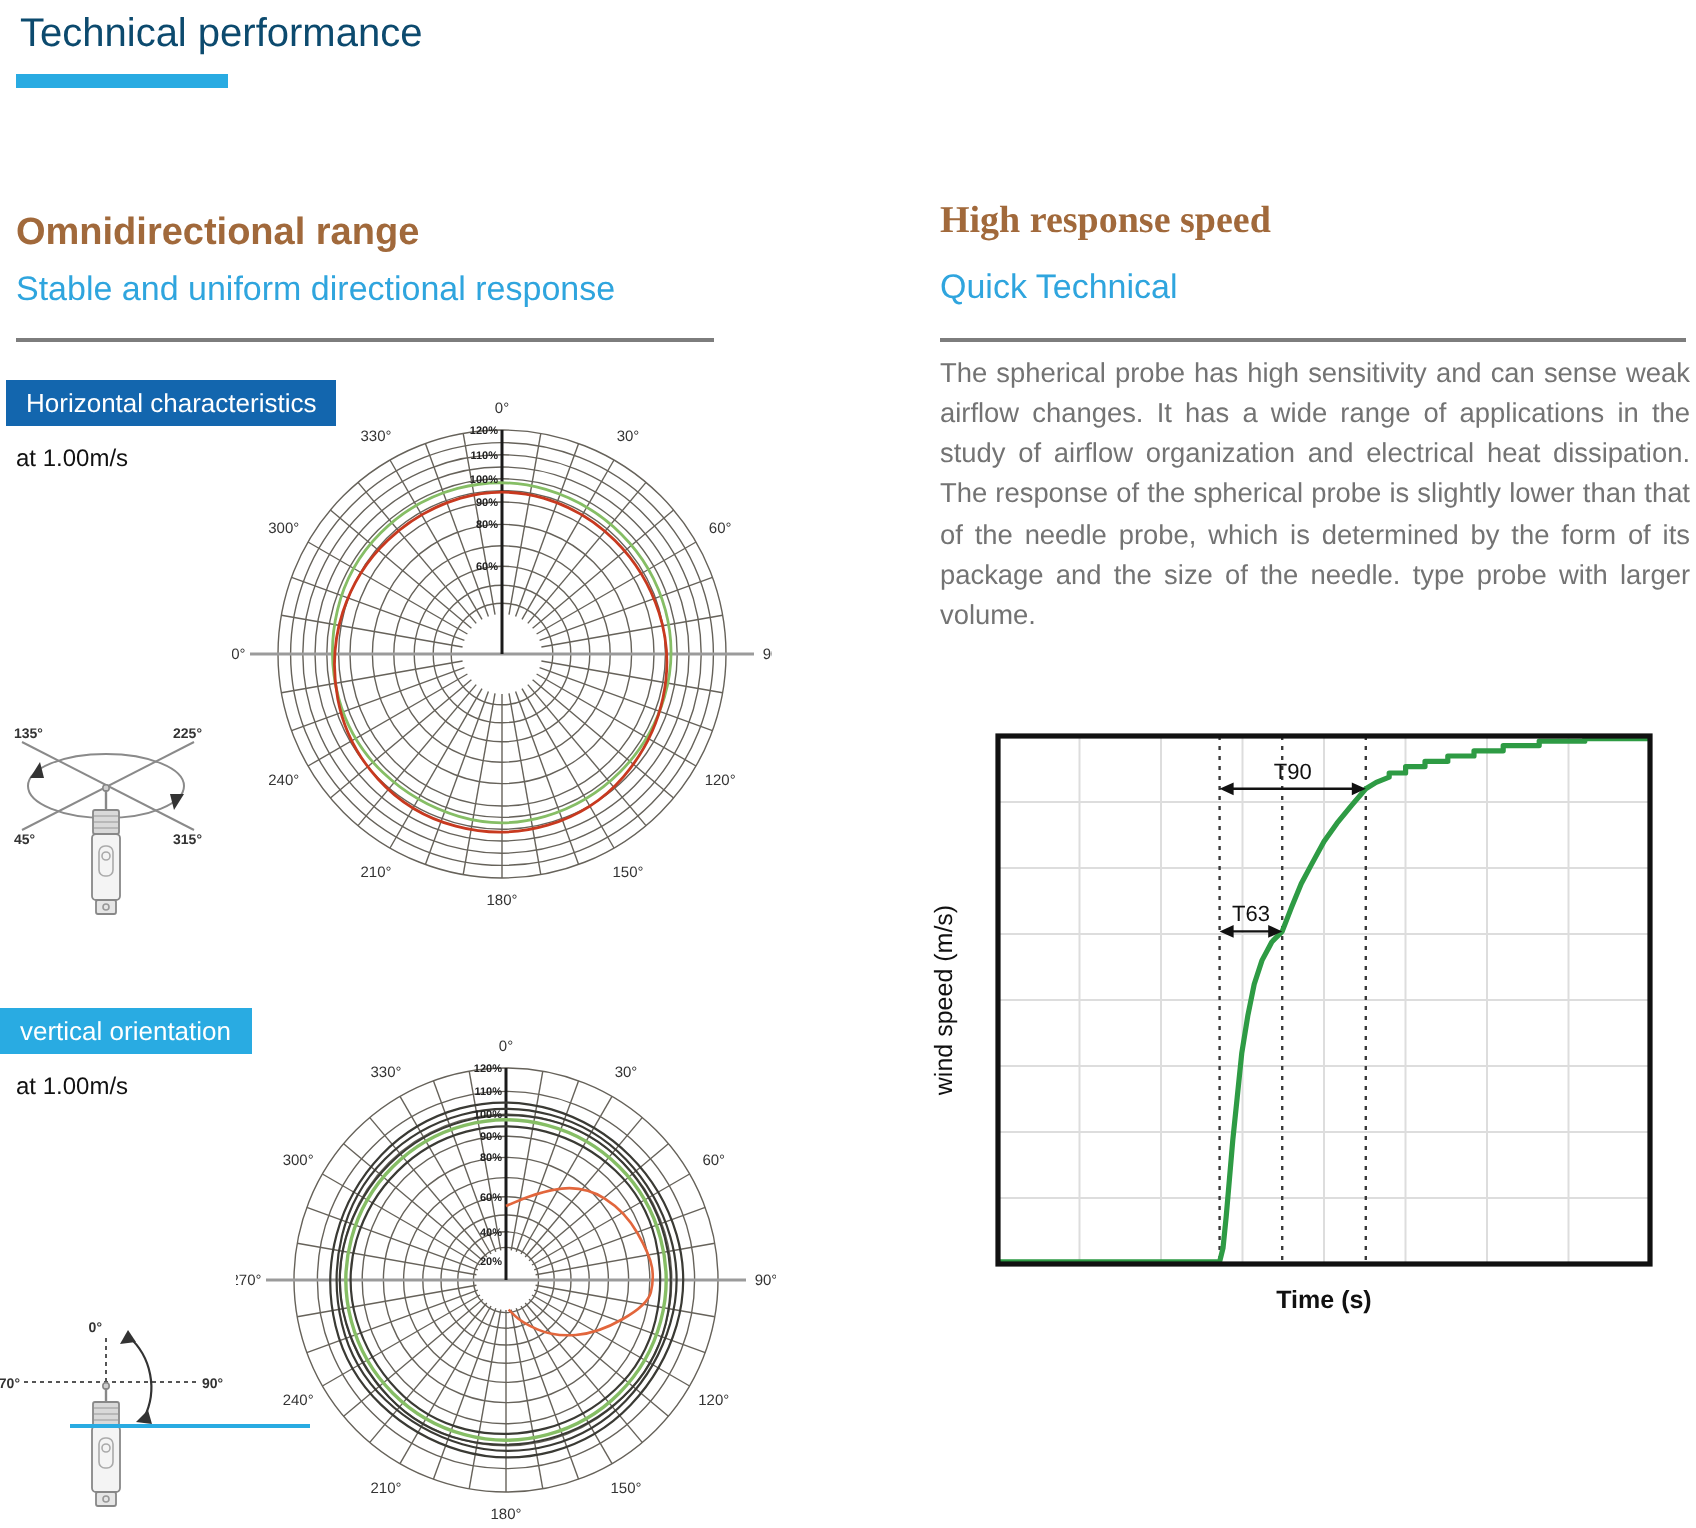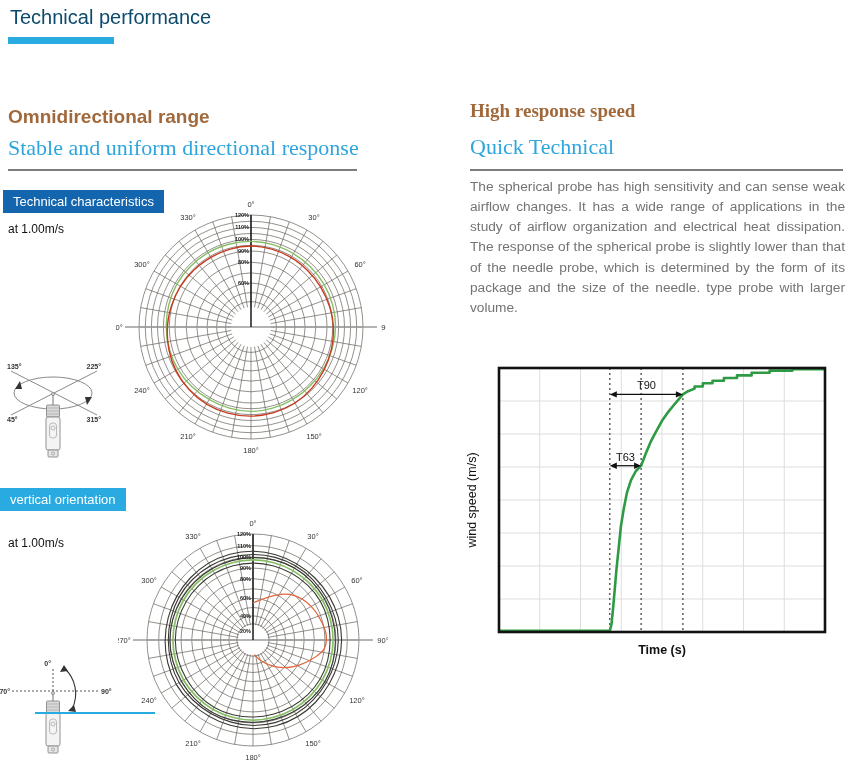--- a/index.html
+++ b/index.html
@@ -2,21 +2,21 @@
 <html><head>
 <meta charset="utf-8">
 <style>
   html,body{margin:0;padding:0;background:#fff;}
   .page{position:relative;width:848px;height:764px;background:#fff;overflow:hidden;
         font-family:"Liberation Sans","DejaVu Sans",sans-serif;color:#2a2a2a;}
   .abs{position:absolute;}
   .page-title{left:10px;top:6px;font-size:20px;color:#0c4a6e;}
   .title-underline{left:8px;top:37px;width:106px;height:7px;background:#29ABE2;}
   .col-heading{font-size:19px;font-weight:bold;color:#A1693B;}
-  .col-subheading{font-size:22px;color:#2FA5DE;font-family:Liberation Serif, serif;}
+  .col-subheading{font-size:17px;color:#2FA5DE;}
   .rule{height:2px;background:#7d7d7d;}
   .badge{color:#fff;font-size:13px;padding:4px 10px;display:inline-block;}
   .badge-dark{background:#1366AE;}
   .badge-light{background:#29ABE2;}
   .condition{font-size:12px;color:#111;}
   .paragraph{font-size:13.7px;line-height:1.47;text-align:justify;color:#737373;}
   .blue-line{height:2px;background:#29ABE2;}
   svg text{font-family:"Liberation Sans","DejaVu Sans",sans-serif;}
 </style>
 </head>
@@ -24,21 +24,21 @@
 
 <div class="page">
 
   <div class="abs page-title">Technical performance</div>
   <div class="abs title-underline"></div>
 
   <div class="abs col-heading" style="left:8px;top:106px;">Omnidirectional range</div>
   <div class="abs col-subheading" style="left:8px;top:135px;">Stable and uniform directional response</div>
   <div class="abs rule" style="left:8px;top:169px;width:349px;"></div>
 
-  <div class="abs badge badge-dark" style="left:3px;top:190px;">Technical characteristics</div>
+  <div class="abs badge badge-dark" style="left:3px;top:190px;">Horizontal characteristics</div>
   <div class="abs condition" style="left:8px;top:222px;">at 1.00m/s</div>
 
   <div class="abs" style="left:116px;top:192px;width:270px;height:270px;"><svg width="270" height="270" viewBox="0 0 270 270">
         <circle cx="135" cy="135" r="25.4" fill="none" stroke="#66625a" stroke-width="0.7"></circle>
         <circle cx="135" cy="135" r="34.4" fill="none" stroke="#66625a" stroke-width="0.7"></circle>
         <circle cx="135" cy="135" r="43.9" fill="none" stroke="#66625a" stroke-width="0.7"></circle>
         <circle cx="135" cy="135" r="54.1" fill="none" stroke="#66625a" stroke-width="0.7"></circle>
         <circle cx="135" cy="135" r="64.8" fill="none" stroke="#66625a" stroke-width="0.7"></circle>
         <circle cx="135" cy="135" r="76.0" fill="none" stroke="#66625a" stroke-width="0.7"></circle>
         <circle cx="135" cy="135" r="81.7" fill="none" stroke="#66625a" stroke-width="0.7"></circle>
@@ -125,21 +125,21 @@
       <circle cx="48" cy="70" r="2" fill="none" stroke="#aaa" stroke-width="0.8"></circle>
       <rect x="43" y="92" width="10" height="7" rx="1" fill="#e6e6e6" stroke="#888" stroke-width="0.9"></rect>
       <circle cx="48" cy="95.5" r="1.5" fill="none" stroke="#999" stroke-width="0.8"></circle>
       <text x="2" y="11" font-size="7" font-weight="bold" fill="#333">135°</text>
       <text x="96" y="11" font-size="7" font-weight="bold" fill="#333" text-anchor="end">225°</text>
       <text x="2" y="64" font-size="7" font-weight="bold" fill="#333">45°</text>
       <text x="96" y="64" font-size="7" font-weight="bold" fill="#333" text-anchor="end">315°</text>
     </svg>
   </div>
 
-  <div class="abs badge badge-light" style="left:0px;top:488px;">vertical orientation</div>
+  <div class="abs badge badge-light" style="left:0px;top:504px;">vertical orientation</div>
   <div class="abs condition" style="left:8px;top:536px;">at 1.00m/s</div>
 
   <div class="abs" style="left:118px;top:505px;width:270px;height:270px;"><svg width="270" height="270" viewBox="0 0 270 270">
         <circle cx="135" cy="135" r="16.3" fill="none" stroke="#66625a" stroke-width="0.7"></circle>
         <circle cx="135" cy="135" r="24.1" fill="none" stroke="#66625a" stroke-width="0.7"></circle>
         <circle cx="135" cy="135" r="32.5" fill="none" stroke="#66625a" stroke-width="0.7"></circle>
         <circle cx="135" cy="135" r="41.6" fill="none" stroke="#66625a" stroke-width="0.7"></circle>
         <circle cx="135" cy="135" r="51.2" fill="none" stroke="#66625a" stroke-width="0.7"></circle>
         <circle cx="135" cy="135" r="61.3" fill="none" stroke="#66625a" stroke-width="0.7"></circle>
         <circle cx="135" cy="135" r="71.9" fill="none" stroke="#66625a" stroke-width="0.7"></circle>

